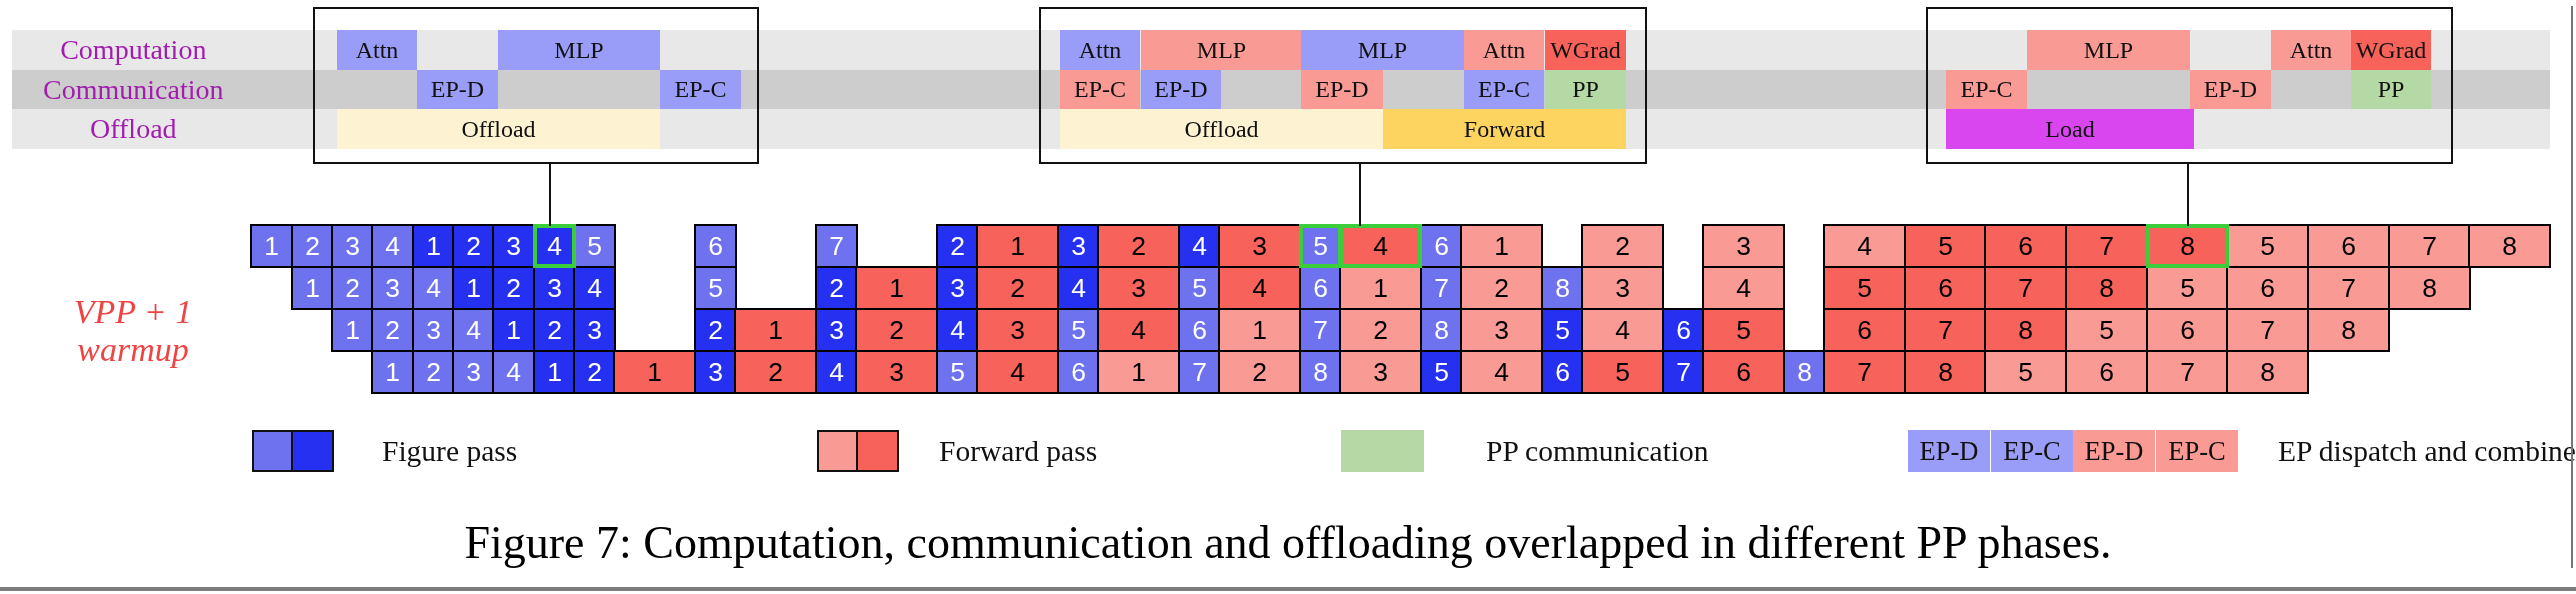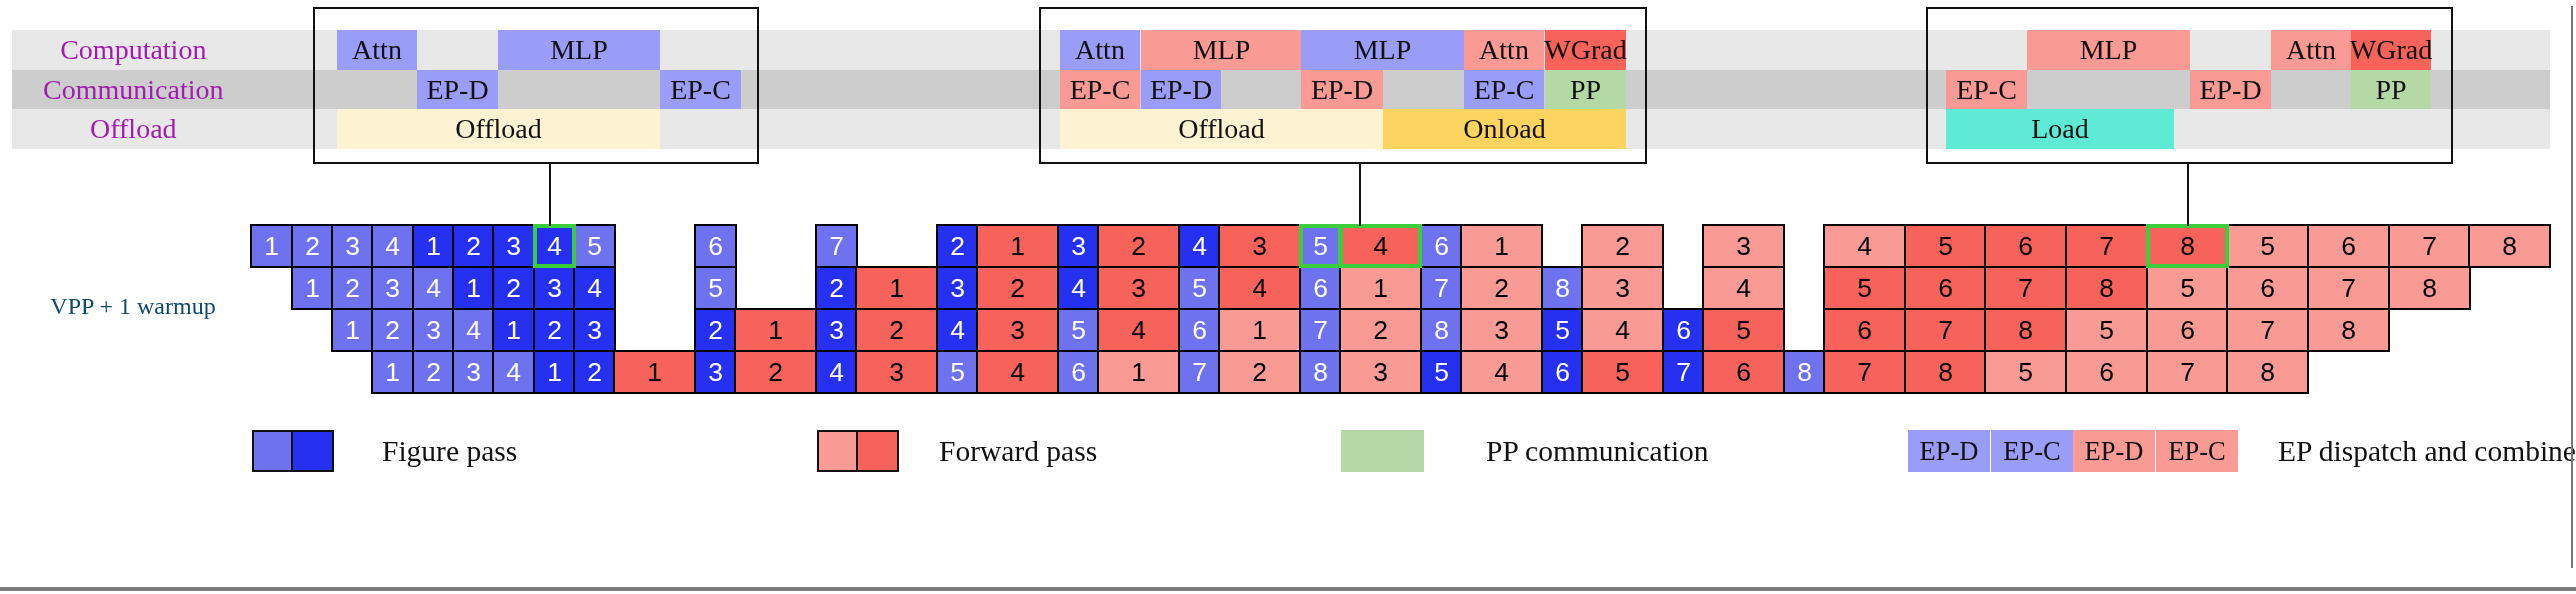--- a/index.html
+++ b/index.html
@@ -4,25 +4,25 @@
 <style>
   html,body{margin:0;padding:0;background:#fff;}
   #fig{position:relative;width:2576px;height:594px;background:#fff;overflow:hidden;
        font-family:"Liberation Serif", serif;}
   .stripe{position:absolute;left:11.8px;width:2538px;}
   .band-label{position:absolute;left:11.8px;width:243px;text-align:center;
        font-size:28px;color:#a21caf;}
   .cbox{position:absolute;top:7.4px;height:157px;border:2.9px solid #111;box-sizing:border-box;background:transparent;z-index:5;}
   .pline{position:absolute;width:2.2px;background:#111;z-index:4;}
   .blk{position:absolute;box-sizing:border-box;display:flex;align-items:center;justify-content:center;
-       font-size:28px;color:#111;z-index:6;}
+       font-size:24px;color:#111;z-index:6;}
   .cell{position:absolute;box-sizing:border-box;border:2.2px solid #000;display:flex;align-items:center;
        justify-content:center;font-family:"Liberation Sans",sans-serif;font-size:26.5px;z-index:2;}
   .cell.hl{border:4.4px solid #3bce3b;z-index:3;}
-  .vpp{position:absolute;font-size:24px;color:#0c4a6e;text-align:center;}
+  .vpp{position:absolute;font-size:34px;color:#ef4444;text-align:center;font-style:italic;}
   .lgsw{position:absolute;box-sizing:border-box;}
   .lgsw.bordered{border:2.2px solid #111;}
   .lglabel{position:absolute;font-size:29.5px;color:#111;white-space:nowrap;}
   .striplbl{display:flex;align-items:center;justify-content:center;font-size:26.5px;color:#111;
        font-family:"Liberation Serif",serif;}
   #caption{position:absolute;left:0;top:516px;width:100%;text-align:center;font-size:46px;color:#000;}
   #rrule{position:absolute;background:#777;}
   #brule{position:absolute;background:#7d7d7d;}
 </style>
 </head>
@@ -51,30 +51,30 @@
       <div class="blk" style="left: 1141px; width: 161px; top: 30px; height: 40px; background: rgb(250, 154, 148);">MLP</div>
       <div class="blk" style="left: 1301px; width: 163px; top: 30px; height: 40px; background: rgb(154, 157, 248);">MLP</div>
       <div class="blk" style="left: 1464px; width: 80px; top: 30px; height: 40px; background: rgb(250, 154, 148);">Attn</div>
       <div class="blk" style="left: 1545px; width: 81px; top: 30px; height: 40px; background: rgb(247, 98, 90);">WGrad</div>
       <div class="blk" style="left: 1060px; width: 80px; top: 70px; height: 39px; background: rgb(250, 154, 148);">EP-C</div>
       <div class="blk" style="left: 1141px; width: 80px; top: 70px; height: 39px; background: rgb(154, 157, 248);">EP-D</div>
       <div class="blk" style="left: 1301px; width: 82px; top: 70px; height: 39px; background: rgb(250, 154, 148);">EP-D</div>
       <div class="blk" style="left: 1464px; width: 80px; top: 70px; height: 39px; background: rgb(154, 157, 248);">EP-C</div>
       <div class="blk" style="left: 1545px; width: 81px; top: 70px; height: 39px; background: rgb(180, 217, 164);">PP</div>
       <div class="blk" style="left: 1060px; width: 323px; top: 109px; height: 40px; background: rgb(253, 243, 210);">Offload</div>
-      <div class="blk" style="left: 1383px; width: 243px; top: 109px; height: 40px; background: rgb(252, 212, 95);">Onload</div>
+      <div class="blk" style="left: 1383px; width: 243px; top: 109px; height: 40px; background: rgb(252, 212, 95);">Forward</div>
       <div class="cbox" style="left: 1926px; width: 527px;"></div>
       <div class="pline" style="left: 2187px; top: 164px; height: 62px;"></div>
       <div class="blk" style="left: 2027px; width: 163px; top: 30px; height: 40px; background: rgb(250, 154, 148);">MLP</div>
       <div class="blk" style="left: 2271px; width: 80px; top: 30px; height: 40px; background: rgb(250, 154, 148);">Attn</div>
       <div class="blk" style="left: 2351px; width: 80px; top: 30px; height: 40px; background: rgb(247, 98, 90);">WGrad</div>
       <div class="blk" style="left: 1946px; width: 81px; top: 70px; height: 39px; background: rgb(250, 154, 148);">EP-C</div>
       <div class="blk" style="left: 2190px; width: 81px; top: 70px; height: 39px; background: rgb(250, 154, 148);">EP-D</div>
       <div class="blk" style="left: 2351px; width: 80px; top: 70px; height: 39px; background: rgb(180, 217, 164);">PP</div>
-      <div class="blk" style="left: 1946px; width: 228px; top: 109px; height: 40px; background: #5eead4;">Load</div>
+      <div class="blk" style="left: 1946px; width: 248px; top: 109px; height: 40px; background: #d946ef;">Load</div>
     </div>
   <div id="pipeline">
     <div class="vpp" style="left:26px;top:293px;width:214px;">VPP + 1 warmup</div>
   <div class="cell" style="left: 250px; top: 224px; width: 43px; height: 44px; background: rgb(110, 114, 238); color: rgb(255, 255, 255);">1</div>
       <div class="cell" style="left: 291px; top: 224px; width: 43px; height: 44px; background: rgb(110, 114, 238); color: rgb(255, 255, 255);">2</div>
       <div class="cell" style="left: 331px; top: 224px; width: 43px; height: 44px; background: rgb(110, 114, 238); color: rgb(255, 255, 255);">3</div>
       <div class="cell" style="left: 371px; top: 224px; width: 43px; height: 44px; background: rgb(110, 114, 238); color: rgb(255, 255, 255);">4</div>
       <div class="cell" style="left: 412px; top: 224px; width: 43px; height: 44px; background: rgb(38, 48, 240); color: rgb(255, 255, 255);">1</div>
       <div class="cell" style="left: 452px; top: 224px; width: 43px; height: 44px; background: rgb(38, 48, 240); color: rgb(255, 255, 255);">2</div>
       <div class="cell" style="left: 492px; top: 224px; width: 43px; height: 44px; background: rgb(38, 48, 240); color: rgb(255, 255, 255);">3</div>
@@ -208,16 +208,17 @@
       <div class="lgsw bordered" style="left: 856px; top: 430px; width: 43px; height: 42px; background: rgb(247, 98, 90);"></div>
       <div class="lglabel" style="left: 939px; top: 430px; line-height: 42px;">Forward pass</div>
       <div class="lgsw" style="left: 1341px; top: 430px; width: 83px; height: 42px; background: rgb(180, 217, 164);"></div>
       <div class="lglabel" style="left: 1486px; top: 430px; line-height: 42px; font-family: Liberation Serif, serif;">PP communication</div>
       <div class="lgsw striplbl" style="left: 1908px; top: 430px; width: 82px; height: 42px; background: rgb(154, 157, 248);">EP-D</div>
       <div class="lgsw striplbl" style="left: 1991px; top: 430px; width: 82px; height: 42px; background: rgb(154, 157, 248);">EP-C</div>
       <div class="lgsw striplbl" style="left: 2073px; top: 430px; width: 82px; height: 42px; background: rgb(250, 154, 148);">EP-D</div>
       <div class="lgsw striplbl" style="left: 2156px; top: 430px; width: 82px; height: 42px; background: rgb(250, 154, 148);">EP-C</div>
       <div class="lglabel" style="left: 2278px; top: 430px; line-height: 42px;">EP dispatch and combine</div>
     </div>
+  <div id="caption">Figure 7: Computation, communication and offloading overlapped in different PP phases.</div>
   <div id="rrule" style="left:2571px;top:5.9px;width:2.2px;height:562px;"></div>
   <div id="brule" style="left:0;top:587px;width:2576px;height:3.7px;"></div>
 </div>
 
 
 </body></html>

